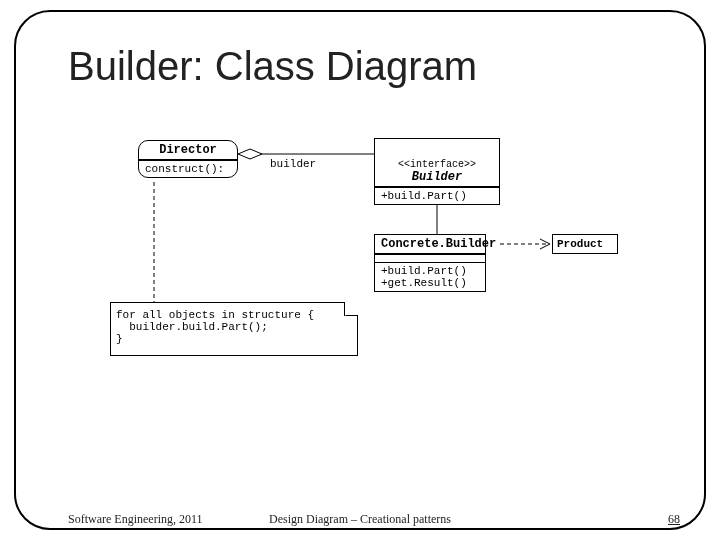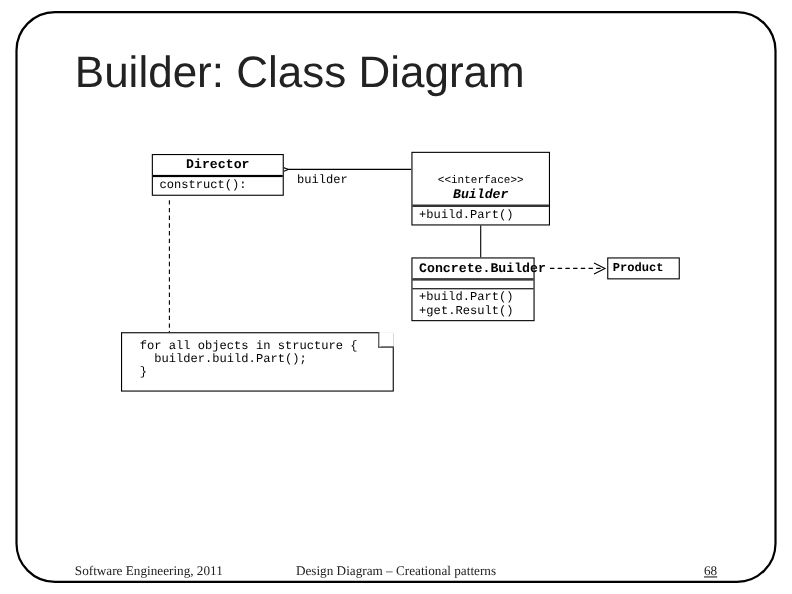--- a/index.html
+++ b/index.html
@@ -46,39 +46,39 @@
   }
   .uml-box .section {
     border-top: 1px solid #000;
     padding: 2px 6px;
     min-height: 8px;
   }
   .uml-box .section:first-of-type { border-top: none; }
   .uml-box .name { font-weight: bold; font-size: 12px; }
   .empty-section { height: 8px; border-top: 1px solid #000; }
   
-  #director { left: 28px; top: 10px; width: 120px; }
+  #director { left: 28px; top: 10px; width: 100px; border-radius: 10px; }
   
   #builder { left: 264px; top: 8px; width: 126px; }
   #builder .stereotype { font-size: 10px; margin-top: 18px; }
   #builder .name { font-style: italic; }
   
   #concrete { left: 264px; top: 104px; width: 112px; }
   
   #product { left: 442px; top: 104px; width: 66px; font-weight: bold; text-align: left; padding: 3px 4px; }
   
   .note {
     position: absolute;
     left: 0px; top: 172px;
     width: 248px;
     border: 1px solid #000;
     background: #fff;
     font-family: "Courier New", monospace;
     font-size: 11px;
-    padding: 6px 8px 10px 16px;
+    padding: 6px 8px 10px 5px;
   }
   .note .fold {
     position: absolute;
     top: -1px; right: -1px;
     width: 14px; height: 14px;
     background: #fff;
     border-left: 1px solid #000;
     border-bottom: 1px solid #000;
   }
   .note .fold:after {
@@ -96,21 +96,21 @@
   .footer {
     position: absolute;
     bottom: 28px;
     left: 0; right: 0;
     font-family: Georgia, "Times New Roman", serif;
     font-size: 12px;
     color: #222;
   }
   .footer .fl { position: absolute; left: 68px; text-align: center; }
   .footer .fc { position: absolute; left: 0; right: 0; text-align: center; }
-  .footer .fr { position: absolute; right: 68px; text-decoration: underline; }
+  .footer .fr { position: absolute; right: 40px; text-decoration: underline; }
   svg.connectors {
     position: absolute;
     top: 0; left: 0;
     width: 520px; height: 260px;
     overflow: visible;
   }
 </style>
 </head>
 <body>
 

